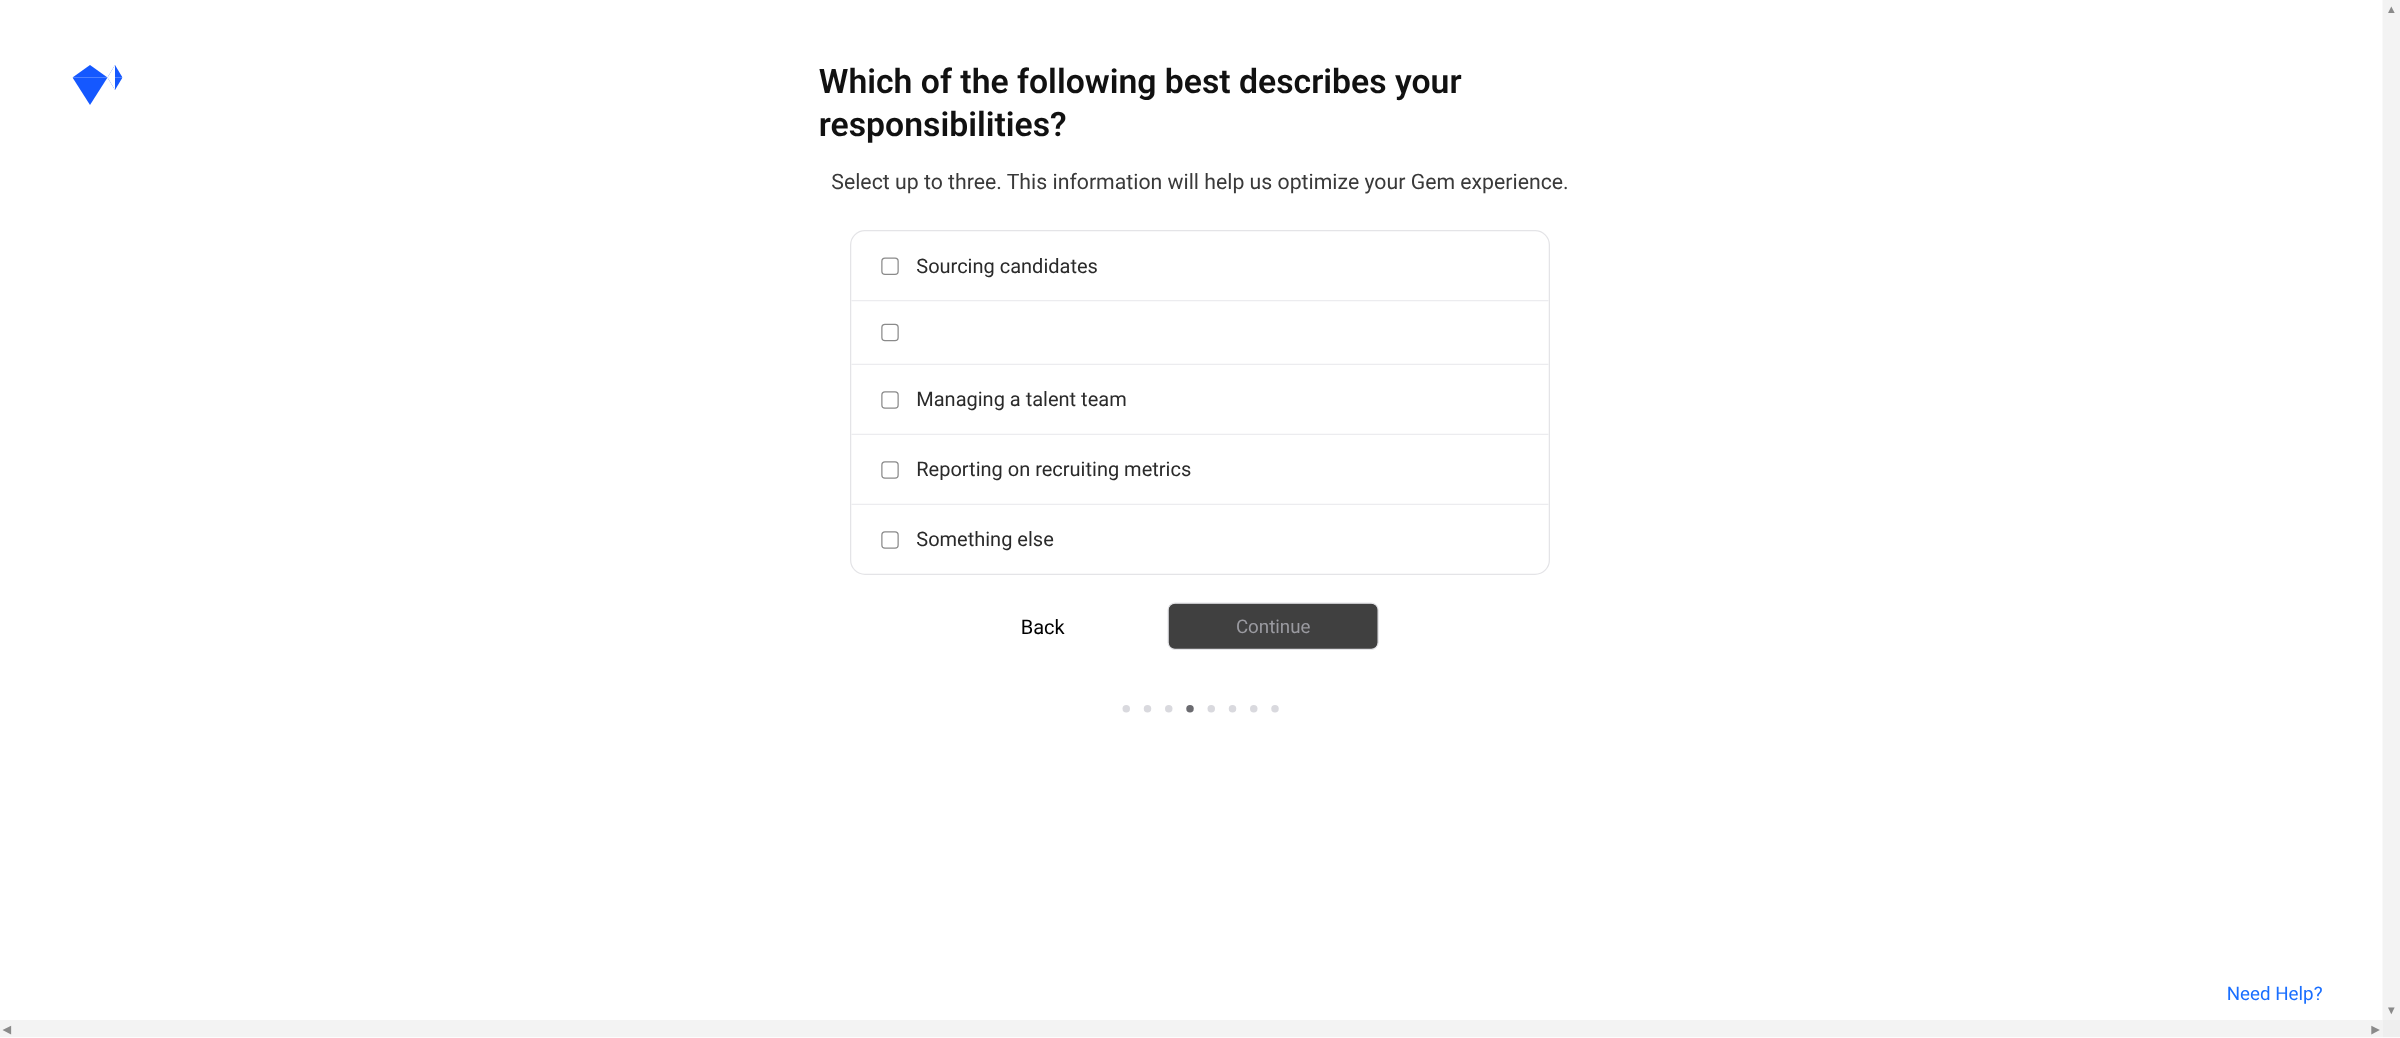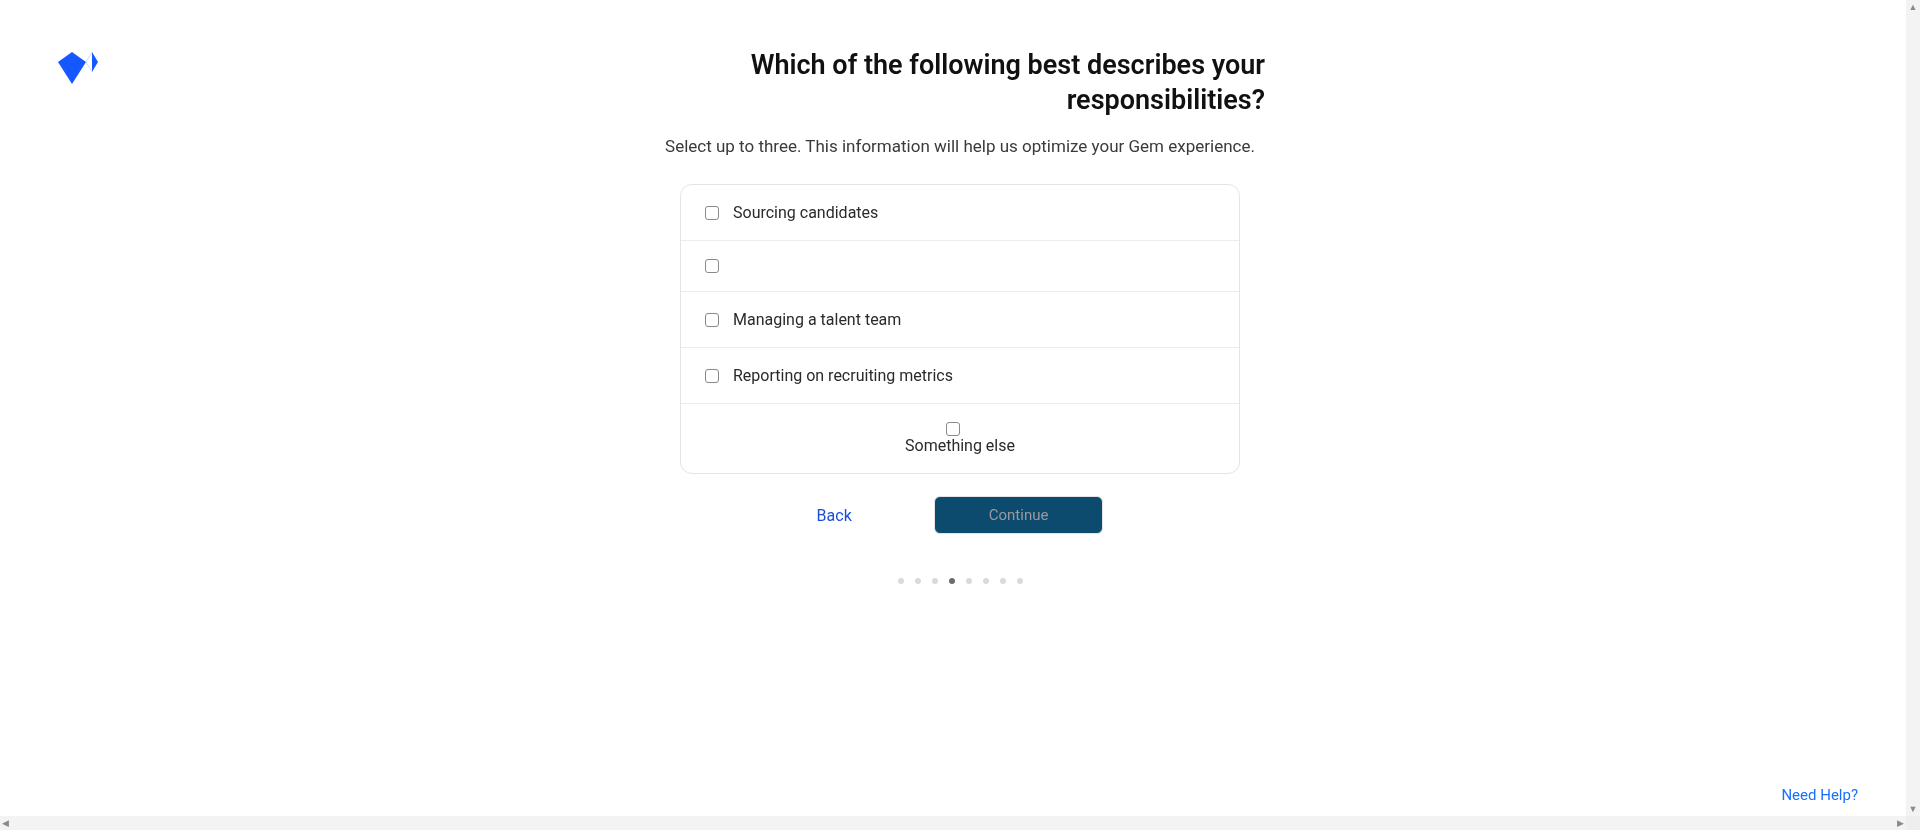--- a/index.html
+++ b/index.html
@@ -25,21 +25,21 @@
       transform: translateX(-50%);
       width: 610px;
       display: flex;
       flex-direction: column;
       align-items: center;
     }
     .title {
       font-size: 27px;
       font-weight: 600;
       color: #111;
-      text-align: right;
+      text-align: left;
       line-height: 1.3;
       margin-bottom: 18px;
     }
     .subtitle {
       font-size: 17px;
       color: #3a3a3a;
       text-align: left;
       margin-bottom: 28px;
     }
     .options-card {
@@ -48,21 +48,21 @@
       border-radius: 12px;
       overflow: hidden;
     }
     .option-row {
       display: flex;
       align-items: center;
       padding: 18px 24px;
       border-bottom: 1px solid #ececef;
       cursor: pointer;
     }
-    .option-row:last-child { border-bottom: none; flex-direction: column; }
+    .option-row:last-child { border-bottom: none; }
     .checkbox {
       width: 14px;
       height: 14px;
       border: 1.5px solid #8a8a8a;
       border-radius: 3px;
       margin-right: 14px;
       flex-shrink: 0;
       background: #fff;
     }
     .option-label {
@@ -74,26 +74,26 @@
       display: flex;
       align-items: center;
       justify-content: center;
       gap: 82px;
       width: 100%;
     }
     .back-btn {
       background: transparent;
       border: none;
       font-size: 16px;
-      color: #1d4ed8;
+      color: #000000;
       cursor: pointer;
       font-family: inherit;
     }
     .continue-btn {
-      background: #0c4a6e;
+      background: #404040;
       border: 1px solid #e4e4e7;
       border-radius: 6px;
       padding: 9px 54px;
       font-size: 15px;
       color: #9a9aa0;
       cursor: pointer;
       font-family: inherit;
     }
     .dots {
       margin-top: 44px;

